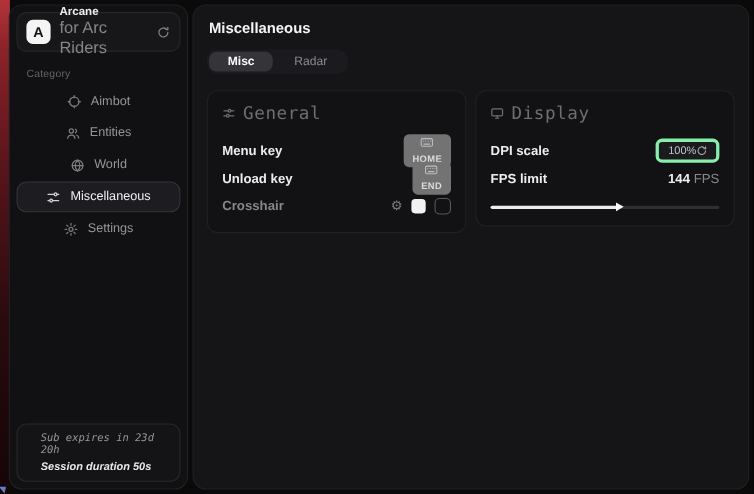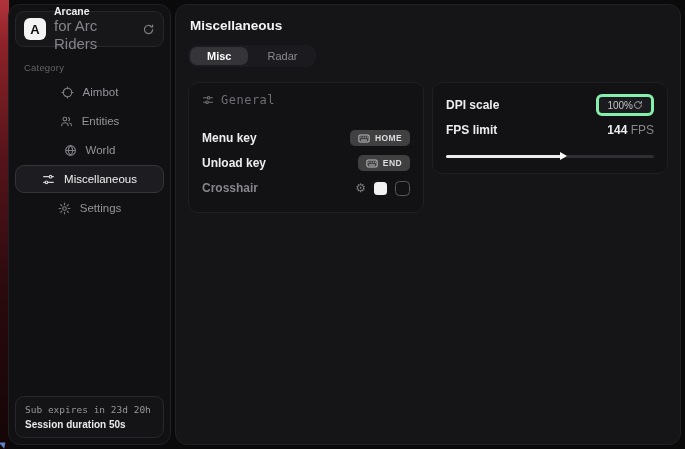--- a/index.html
+++ b/index.html
@@ -47,21 +47,22 @@
     border-radius:9px; cursor:default; margin-bottom:1px;justify-content:center;
   }
   .nav-item .nicon { display:flex; color:#7b7b81; }
   .nav-item.active {
     background:#1d1d21; border-color:#343439; color:#f0f0f2;
   }
   .nav-item.active .nicon { color:#d2d2d6; }
   .sub-card {
     position:absolute; left:6px; right:6px; bottom:6px;
     background:#141417; border:1px solid #28282c; border-radius:9px;
-    padding:7px 9px;
+    padding:7px 21px;
+    font-style:italic;
   }
   .sub-line1 { font-family:"DejaVu Sans Mono", monospace; font-size:9.5px; color:#96969c; }
   .sub-line2 { margin-top:4px; font-size:10px; font-weight:700; color:#e9e9eb; }
 
   
   .main {
     position:absolute; left:175px; top:4px; width:506px; height:441px;
     background:#151518; border:1px solid #212125; border-radius:12px;
     padding:13px 12px; color:#ededef;
   }
@@ -75,34 +76,34 @@
   }
   .tab.active { background:#343439; color:#fdfdfe; font-weight:600; }
 
   .panels { margin-top:15px; display:flex; gap:8px; align-items:flex-start; }
   .panel {
     width:239px; background:#121214; border:1px solid #202024; border-radius:10px;
     padding:10px 13px 12px 13px;
   }
   .panel-head {
     display:flex; align-items:center; gap:7px;
-    font-family:"DejaVu Sans Mono", monospace; font-size:12px; letter-spacing:.5px;
-    color:#6e6e74; margin-bottom:19px;
+    font-family:"DejaVu Sans Mono", monospace; font-size:16px; letter-spacing:.5px;
+    color:#6e6e74; margin-bottom:13px;
   }
   .panel-head .picon { display:flex; color:#6e6e74; }
   .row {
     display:flex; justify-content:space-between; align-items:center; height:24px;
   }
   .row + .row { margin-top:1px; }
   .row-label { font-size:12px; font-weight:600; color:#ededef; }
   .row-label.muted { color:#86868c; }
   .keybind {
     display:inline-flex; align-items:center; gap:5px;
-    background:#404040; border-radius:5px; padding:3px 8px;
-    font-size:8.5px; font-weight:700; color:#dcdce0; letter-spacing:.4px;
+    background:#737373; border-radius:5px; padding:3px 8px;
+    font-size:8.5px; font-weight:700; color:#dcdce0; letter-spacing:.4px;flex-direction:column;
   }
   .keybind .kicon { display:flex; color:#bdbdc2; }
   .cross-controls { display:flex; align-items:center; gap:8px; }
   .gear-glyph { font-size:12px; color:#7a7a80; line-height:1; }
   .swatch { width:13px; height:13px; border-radius:3.5px; background:#f2f2f2; cursor:pointer; }
   .checkbox {
     width:15px; height:15px; border-radius:4.5px; border:1.5px solid #57575d;
     background:transparent; cursor:pointer;
   }
   .dpi-control {
@@ -266,20 +267,29 @@
           <span class="row-label muted">Crosshair</span>
           <span class="cross-controls">
             <span class="gear-glyph">⚙</span>
             <span class="swatch" style="background: rgb(242, 242, 242);"></span>
             <span class="checkbox"></span>
           </span>
         </div>
       </div>
 
       <div class="panel">
+        <div class="panel-head">
+          <span class="picon">
+            <svg width="12" height="12" viewBox="0 0 16 16" fill="none" stroke="currentColor" stroke-width="1.5" stroke-linecap="round">
+              <rect x="1.5" y="2.5" width="13" height="8.5" rx="1.5"></rect>
+              <path d="M6 14h4M8 11v3"></path>
+            </svg>
+          </span>
+          <span>Display</span>
+        </div>
 
         <div class="row">
           <span class="row-label">DPI scale</span>
           <span class="dpi-control">
             <span>100%</span>
             <span class="ricon">
               <svg width="10" height="10" viewBox="0 0 16 16" fill="none" stroke="currentColor" stroke-width="1.6" stroke-linecap="round">
                 <path d="M13.5 8a5.5 5.5 0 1 1-1.9-4.15"></path>
                 <path d="M13.5 2.5v2.6h-2.6"></path>
               </svg>

